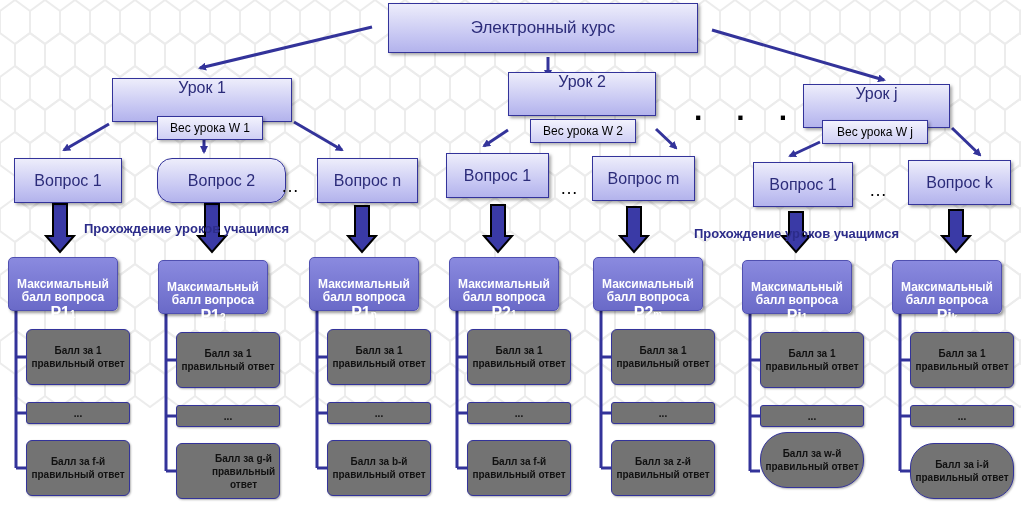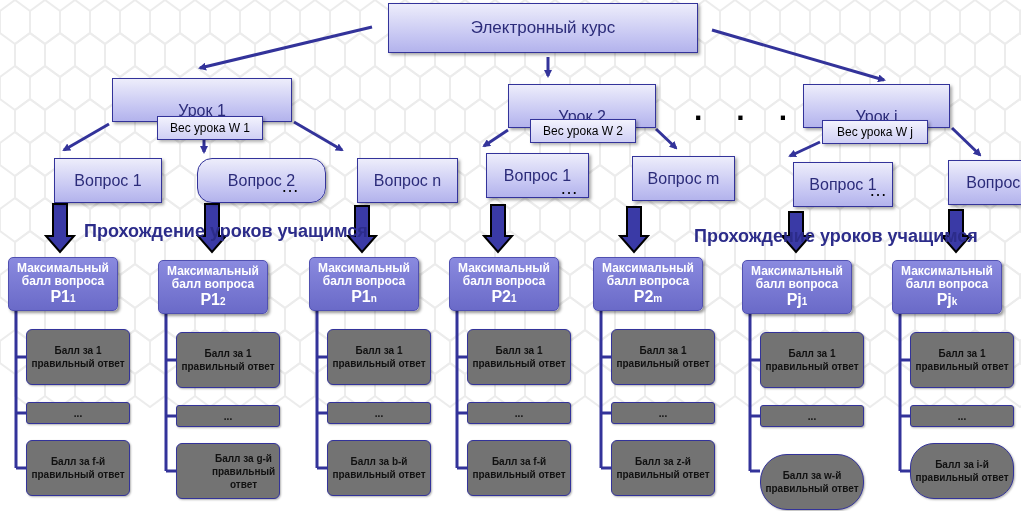--- a/index.html
+++ b/index.html
@@ -1,30 +1,30 @@
 <!DOCTYPE html>
 <html><head>
 <meta charset="utf-8">
 <style>
   html, body { margin:0; padding:0; }
   body { width:1021px; height:511px; position:relative; overflow:hidden; background:#ffffff; font-family:"Liberation Sans", sans-serif; }
   #bg { position:absolute; left:0; top:0; width:1021px; height:511px; }
   #wires { position:absolute; left:0; top:0; width:1021px; height:511px; }
   .box { position:absolute; box-sizing:border-box; border:1.5px solid #33339a; background:linear-gradient(#ededfb,#c4c4f2 70%,#b3b3ec); color:#2c2c7a; display:flex; align-items:center; justify-content:center; text-align:center; box-shadow:2px 2px 3px rgba(0,0,0,0.35); }
   .course { left:388px; top:3px; width:310px; height:50px; font-size:17px; }
-  .lesson { height:44px; font-size:16px; align-items:flex-start; padding-top:23px; }
+  .lesson { height:44px; font-size:16px; align-items:flex-start; padding-top:0; }
   .weight { position:absolute; box-sizing:border-box; border:1.5px solid #33339a; background:linear-gradient(#f2f2fd,#cfcff4); color:#000; font-size:12px; height:24px; display:flex; align-items:center; justify-content:center; box-shadow:2px 2px 3px rgba(0,0,0,0.3); }
-  .question { height:45px; font-size:16px;margin-left:40px; }
-  .maxbox { position:absolute; box-sizing:border-box; width:110px; height:54px; border-radius:5px; background:linear-gradient(#8a8adf,#6a6ac8); color:#fff; font-weight:bold; text-align:center; font-size:12px; line-height:13px; padding-top:4px; box-shadow:2px 2px 3px rgba(0,0,0,0.4); border:1px solid #5050b0; }
+  .question { height:45px; font-size:16px; }
+  .maxbox { position:absolute; box-sizing:border-box; width:110px; height:54px; border-radius:5px; background:linear-gradient(#8a8adf,#6a6ac8); color:#fff; font-weight:bold; text-align:center; font-size:12px; line-height:13px; padding-top:20px; box-shadow:2px 2px 3px rgba(0,0,0,0.4); border:1px solid #5050b0; }
   .maxbox .p { font-size:16px; line-height:17px; }
   .maxbox .p sub { font-size:10px; vertical-align:baseline; }
   .ans { position:absolute; box-sizing:border-box; width:104px; background:#737373; border:1.5px solid #33339a; border-radius:6px; font-weight:bold; font-size:10px; line-height:13px; color:#111; display:flex; align-items:center; justify-content:center; text-align:center; box-shadow:1px 1px 2px rgba(0,0,0,0.3); }
   .ans.tall { height:56px; }
   .ans.short { height:22px; border-radius:3px; }
-  .caption { position:absolute; color:#2c2c8a; font-weight:bold; font-size:18px; white-space:nowrap; }
+  .caption { position:absolute; color:#2c2c8a; font-weight:bold; font-size:13px; white-space:nowrap; }
   .dots { position:absolute; font-size:18px; color:#000; letter-spacing:2px; }
   .bigdots { position:absolute; font-size:30px; font-weight:bold; color:#000; letter-spacing:12px; line-height:20px; }
 </style>
 </head>
 <body>
 
 <svg id="bg">
     <path d="M0,11 L15,0 L30,11 L30,33 L15,44 L0,33 Z" fill="none" stroke="#ececec" stroke-width="2"></path>
     <path d="M30,11 L45,0 L60,11 L60,33 L45,44 L30,33 Z" fill="none" stroke="#ececec" stroke-width="2"></path>
     <path d="M60,11 L75,0 L90,11 L90,33 L75,44 L60,33 Z" fill="none" stroke="#ececec" stroke-width="2"></path>
@@ -563,21 +563,21 @@
   <span>Электронный курс</span>
 </div>
 
 <div class="box lesson" style="left:112px;top:78px;width:180px;">
   <span>Урок 1</span>
 </div>
 <div class="weight" style="left:157px;top:116px;width:106px;">
   <span>Вес урока W 1</span>
 </div>
 
-<div class="box lesson" style="left:508px;top:84px;width:148px;">
+<div class="box lesson" style="left:508px;top:72px;width:148px;">
   <span>Урок 2</span>
 </div>
 <div class="weight" style="left:530px;top:119px;width:106px;">
   <span>Вес урока W 2</span>
 </div>
 
 <div class="box lesson" style="left:803px;top:84px;width:147px;">
   <span>Урок j</span>
 </div>
 <div class="weight" style="left:822px;top:120px;width:106px;">
@@ -690,21 +690,21 @@
       <div>Максимальный</div>
       <div>балл вопроса</div>
       <div class="p"><span>Pj</span><sub>1</sub></div>
     </div>
     <div class="ans tall" style="left: 760px; top: 332px;">
       <span>Балл за 1 правильный ответ</span>
     </div>
     <div class="ans short" style="left: 760px; top: 405px;">
       <span>...</span>
     </div>
-    <div class="ans tall" style="left: 760px; top: 454px; border-radius: 27px;">
+    <div class="ans tall" style="left: 760px; top: 432px; border-radius: 27px;">
       <span>Балл за w-й правильный ответ</span>
     </div>
     <div class="maxbox" style="left: 892px; top: 260px;">
       <div>Максимальный</div>
       <div>балл вопроса</div>
       <div class="p"><span>Pj</span><sub>k</sub></div>
     </div>
     <div class="ans tall" style="left: 910px; top: 332px;">
       <span>Балл за 1 правильный ответ</span>
     </div>

